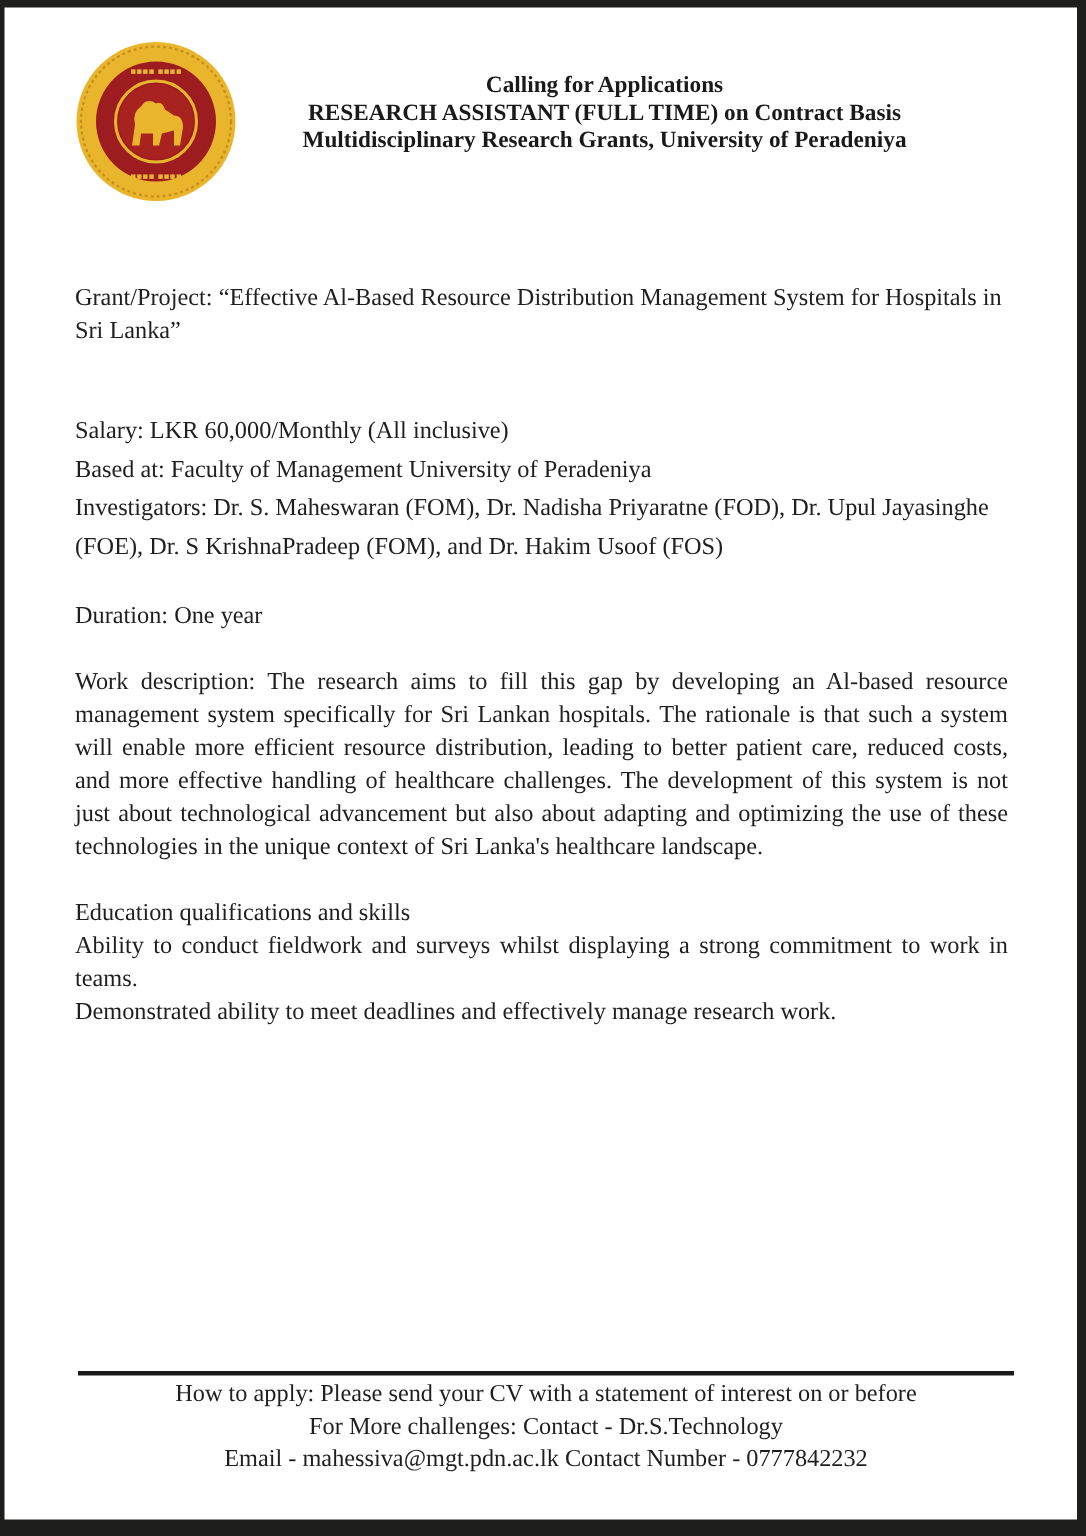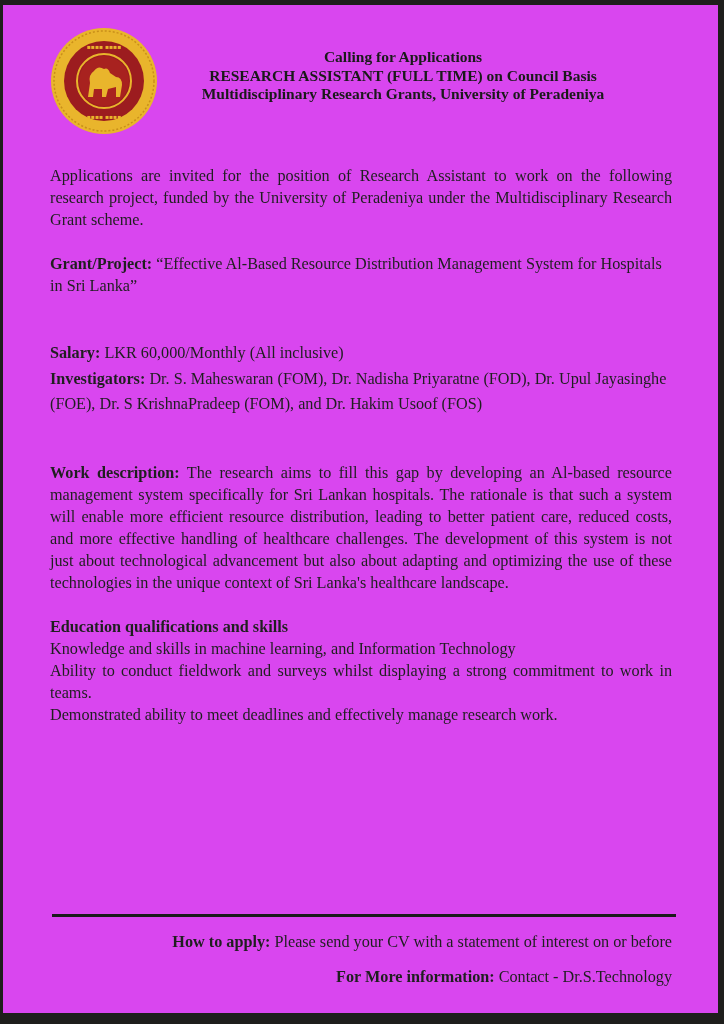--- a/index.html
+++ b/index.html
@@ -7,92 +7,93 @@
       width: 724px; height: 1024px;
       background: #1e1e1c;
       font-family: "Liberation Serif", serif;
       color: #1f1f1f;
       position: relative;
       overflow: hidden;
     }
     .page {
       position: absolute;
       left: 3px; top: 5px; width: 715px; height: 1008px;
-      background: #d946ef;
+      background: #ffffff;
     }
     .logo {
       position: absolute; left: 47px; top: 22px;
       width: 108px; height: 108px;
     }
     .header {
       position: absolute; left: 150px; top: 43px; width: 500px;
       text-align: center; font-weight: bold; font-size: 15.5px; line-height: 18.5px;
       color: #1a1a1a;
     }
     .body {
       position: absolute; left: 47px; top: 160px; width: 622px;
       font-size: 16.2px; line-height: 22px;
     }
     .body p { margin: 0; }
     .justify { text-align: justify; text-align-last: left; }
-    .lbl { font-weight: bold; }
+    .lbl { font-weight: normal; }
     .gap { height: 22px; }
     .spaced p { line-height: 25.5px; }
     .divider {
       position: absolute; left: 49px; top: 909px; width: 624px; height: 3px;
       background: #1a1a1a;
     }
     .footer {
       position: absolute; left: 40px; top: 914px; width: 642px;
       text-align: center; font-size: 16.2px; line-height: 21.5px;
     }
-    .footer p { margin: 13px; text-align: right; }
+    .footer p { margin: 0; }
   </style>
 </head>
 <body>
 
 <div class="page">
 
   <svg class="logo" viewBox="0 0 108 108">
     <circle cx="54" cy="54" r="53" fill="#e9b52c"></circle>
     <circle cx="54" cy="54" r="50" fill="none" stroke="#c98f1a" stroke-width="1.5" stroke-dasharray="2 2"></circle>
     <circle cx="54" cy="54" r="40" fill="#9c1c1f"></circle>
     <circle cx="54" cy="54" r="27" fill="none" stroke="#e9b52c" stroke-width="2"></circle>
     <circle cx="54" cy="54" r="25" fill="#a8221f"></circle>
     <path d="M38 70 L40 56 Q38 48 44 44 Q48 38 54 42 Q58 40 60 46 L66 50 Q72 50 72 58 L70 70 L66 70 L66 60 L58 62 L56 70 L52 70 L52 62 L44 62 L43 70 Z" fill="#e9b52c"></path>
     <text x="54" y="22" text-anchor="middle" font-size="6" fill="#e9b52c" font-family="DejaVu Sans, sans-serif">▪▪▪▪ ▪▪▪▪</text>
     <text x="54" y="92" text-anchor="middle" font-size="6" fill="#e9b52c" font-family="DejaVu Sans, sans-serif">▪▪▪▪ ▪▪▪▪</text>
   </svg>
 
   <div class="header">
     <div>Calling for Applications</div>
-    <div>RESEARCH ASSISTANT (FULL TIME) on Council Basis</div>
+    <div>RESEARCH ASSISTANT (FULL TIME) on Contract Basis</div>
     <div>Multidisciplinary Research Grants, University of Peradeniya</div>
   </div>
 
   <div class="body">
-    <p class="justify">Applications are invited for the position of Research Assistant to work on the following research project, funded by the University of Peradeniya under the Multidisciplinary Research Grant scheme.</p>
     <div class="gap"></div>
     <p><span class="lbl">Grant/Project:</span><span> “Effective Al-Based Resource Distribution Management System for Hospitals in Sri Lanka”</span></p>
     <div class="gap"></div>
     <div class="gap"></div>
     <div class="spaced">
       <p><span class="lbl">Salary:</span><span> LKR 60,000/Monthly (All inclusive)</span></p>
+      <p><span class="lbl">Based at:</span><span> Faculty of Management University of Peradeniya</span></p>
       <p><span class="lbl">Investigators:</span><span> Dr. S. Maheswaran (FOM), Dr. Nadisha Priyaratne (FOD), Dr. Upul Jayasinghe (FOE), Dr. S KrishnaPradeep (FOM), and Dr. Hakim Usoof (FOS)</span></p>
     </div>
     <div class="gap"></div>
+    <p><span class="lbl">Duration:</span><span> One year</span></p>
     <div class="gap"></div>
     <p class="justify"><span class="lbl">Work description:</span><span> The research aims to fill this gap by developing an Al-based resource management system specifically for Sri Lankan hospitals. The rationale is that such a system will enable more efficient resource distribution, leading to better patient care, reduced costs, and more effective handling of healthcare challenges. The development of this system is not just about technological advancement but also about adapting and optimizing the use of these technologies in the unique context of Sri Lanka's healthcare landscape.</span></p>
     <div class="gap"></div>
     <p class="lbl">Education qualifications and skills</p>
-    <p>Knowledge and skills in machine learning, and Information Technology</p>
     <p class="justify">Ability to conduct fieldwork and surveys whilst displaying a strong commitment to work in teams.</p>
     <p>Demonstrated ability to meet deadlines and effectively manage research work.</p>
   </div>
 
   <div class="divider"></div>
 
   <div class="footer">
     <p><span class="lbl">How to apply:</span><span> Please send your CV with a statement of interest on or before</span></p>
-    <p><span class="lbl">For More information:</span><span> Contact - Dr.S.Technology</span></p>
+    <p><span class="lbl">For More challenges:</span><span> Contact - Dr.S.Technology</span></p>
+    <p><span>Email - </span><span>mahessiva@mgt.pdn.ac.lk</span><span> Contact Number - </span><span>0777842232</span></p>
   </div>
 
 </div>
 
 </body></html>

